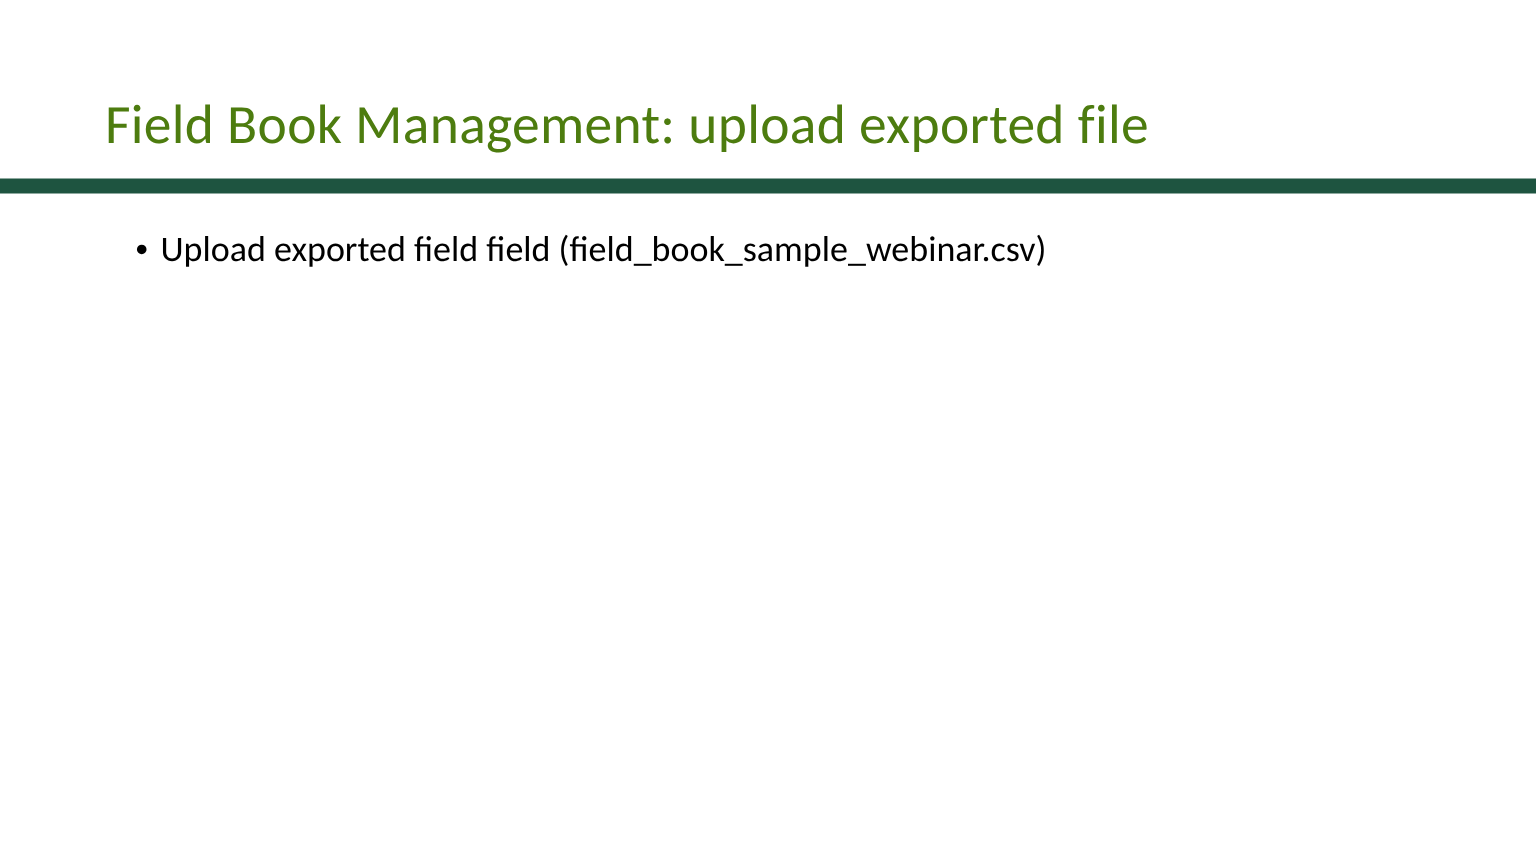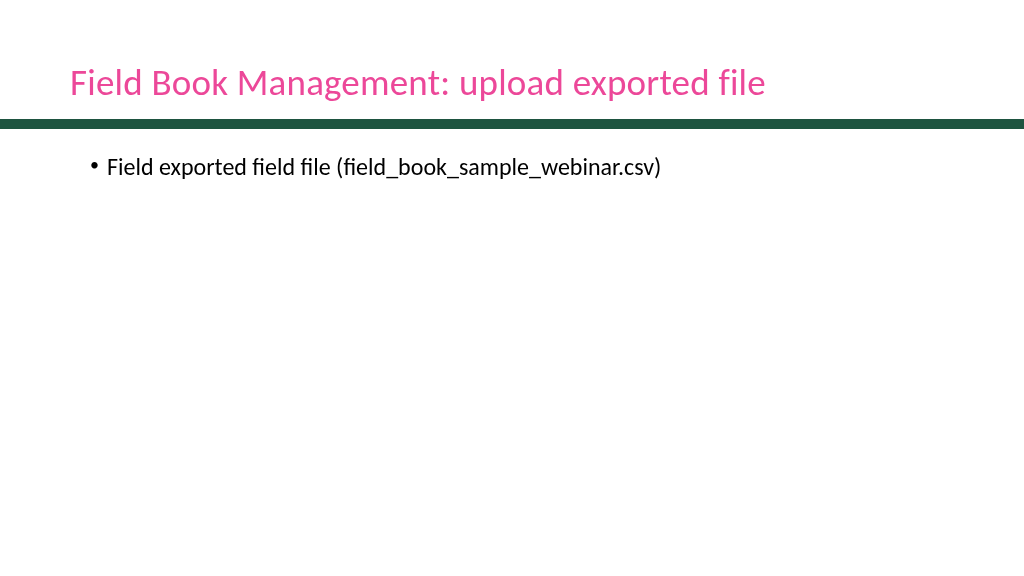--- a/index.html
+++ b/index.html
@@ -15,21 +15,21 @@
       overflow: hidden;
     }
     .slide {
       width: 100%;
       height: 100%;
       position: relative;
     }
     .title {
       font-size: 37px;
       font-weight: 400;
-      color: #ec4899;
+      color: #4d7c0f;
       padding: 60px 70px 0 70px;
       letter-spacing: 0.2px;
     }
     .divider {
       height: 10px;
       background: #1e5440;
       width: 100%;
       margin-top: 14px;
     }
     .content {
@@ -50,16 +50,16 @@
   </style>
 </head>
 <body>
 
 <div class="slide">
   <h1 class="title">Field Book Management: upload exported file</h1>
   <div class="divider"></div>
   <div class="content">
     <div class="bullet-item">
       <span class="bullet-marker">•</span>
-      <span>Field exported field file (field_book_sample_webinar.csv)</span>
+      <span>Upload exported field field (field_book_sample_webinar.csv)</span>
     </div>
   </div>
 </div>
 
 </body></html>

